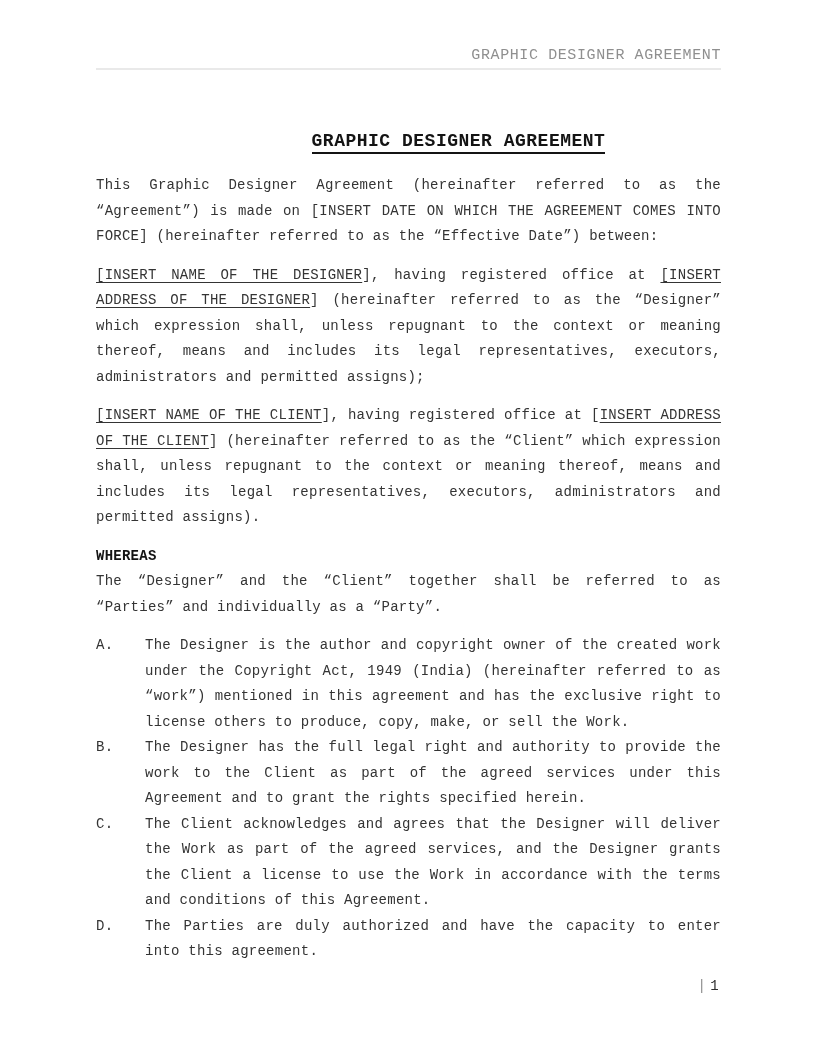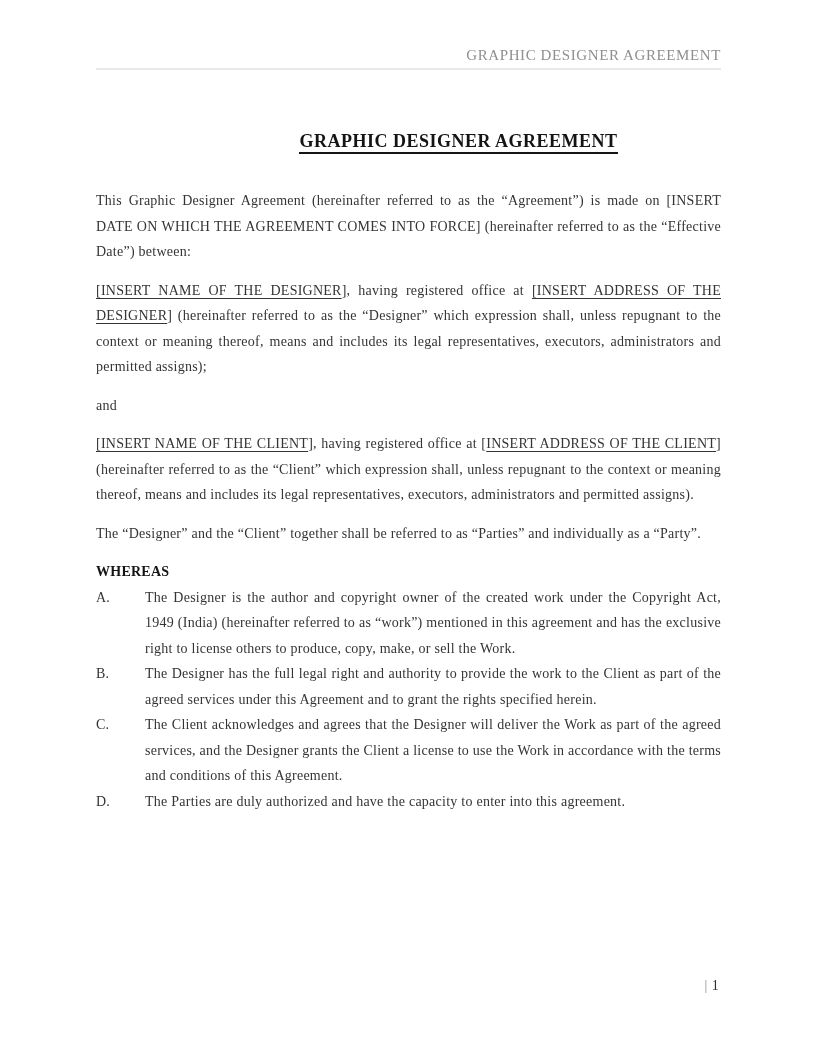--- a/index.html
+++ b/index.html
@@ -11,21 +11,21 @@
     --footer_num: #2e2e2e;
     --page_bg: #ffffff;
   }
   * { margin: 0; padding: 0; box-sizing: border-box; }
   html, body { background: var(--page_bg); }
   .page {
     position: relative;
     width: 816px;
     height: 1056px;
     background: var(--page_bg);
-    font-family: Liberation Serif, serif;
+    font-family: Liberation Mono, monospace;
     overflow: hidden;
   }
   .page-header {
     position: absolute;
     top: 0; left: 96px; right: 95px;
     padding-top: 47px;
     padding-bottom: 4px;
     border-bottom: 2px solid var(--rule);
     text-align: right;
     font-size: 15px;
@@ -44,21 +44,21 @@
     font-size: 18px;
     line-height: 22px;
     font-weight: 700;
     letter-spacing: 0.5px;
     color: var(--title_text);
   }
   .doc-title .title-underline {
     border-bottom: 2px solid var(--title_text);
     padding-bottom: 1px;
   }
-  .paragraphs { margin-top: 36px; }
+  .paragraphs { margin-top: 21px; }
   .para {
     font-size: 14px;
     line-height: 25.5px;
     letter-spacing: 0.25px;
     color: var(--body_text);
     text-align: justify;
     margin-bottom: 13px;
   }
   .para.heading {
     font-weight: 700;
@@ -96,24 +96,23 @@
     <span>GRAPHIC DESIGNER AGREEMENT</span>
   </header>
 
   <main class="doc-main">
     <h1 class="doc-title">
       <span class="title-underline">GRAPHIC DESIGNER AGREEMENT</span>
     </h1>
     <div class="paragraphs" id="paragraphs">
         <p class="para plain"><span>This Graphic Designer Agreement (hereinafter referred to as the “Agreement”) is made on [INSERT DATE ON WHICH THE AGREEMENT COMES INTO FORCE] (hereinafter referred to as the “Effective Date”) between:</span></p>
         <p class="para plain"><span class="u">[INSERT NAME OF THE DESIGNER</span><span>], having registered office at </span><span class="u">[INSERT ADDRESS OF THE DESIGNER</span><span>] (hereinafter referred to as the “Designer” which expression shall, unless repugnant to the context or meaning thereof, means and includes its legal representatives, executors, administrators and permitted assigns);</span></p>
-        <p class="para plain"><span>and</span></p>
         <p class="para plain"><span class="u">[INSERT NAME OF THE CLIENT</span><span>], having registered office at [</span><span class="u">INSERT ADDRESS OF THE CLIENT</span><span>] (hereinafter referred to as the “Client” which expression shall, unless repugnant to the context or meaning thereof, means and includes its legal representatives, executors, administrators and permitted assigns).</span></p>
+        <p class="para heading"><span>WHEREAS</span></p>
         <p class="para plain"><span>The “Designer” and the “Client” together shall be referred to as “Parties” and individually as a “Party”.</span></p>
-        <p class="para heading"><span>WHEREAS</span></p>
         <p class="para li"><span class="marker">A.</span><span>The Designer is the author and copyright owner of the created work under the Copyright Act, 1949 (India) (hereinafter referred to as “work”) mentioned in this agreement and has the exclusive right to license others to produce, copy, make, or sell the Work.</span></p>
         <p class="para li"><span class="marker">B.</span><span>The Designer has the full legal right and authority to provide the work to the Client as part of the agreed services under this Agreement and to grant the rights specified herein.</span></p>
         <p class="para li"><span class="marker">C.</span><span>The Client acknowledges and agrees that the Designer will deliver the Work as part of the agreed services, and the Designer grants the Client a license to use the Work in accordance with the terms and conditions of this Agreement.</span></p>
         <p class="para li"><span class="marker">D.</span><span>The Parties are duly authorized and have the capacity to enter into this agreement.</span></p>
       </div>
   </main>
 
   <footer class="page-footer">
     <span class="pipe">|</span><span class="pagenum">1</span>
   </footer>

